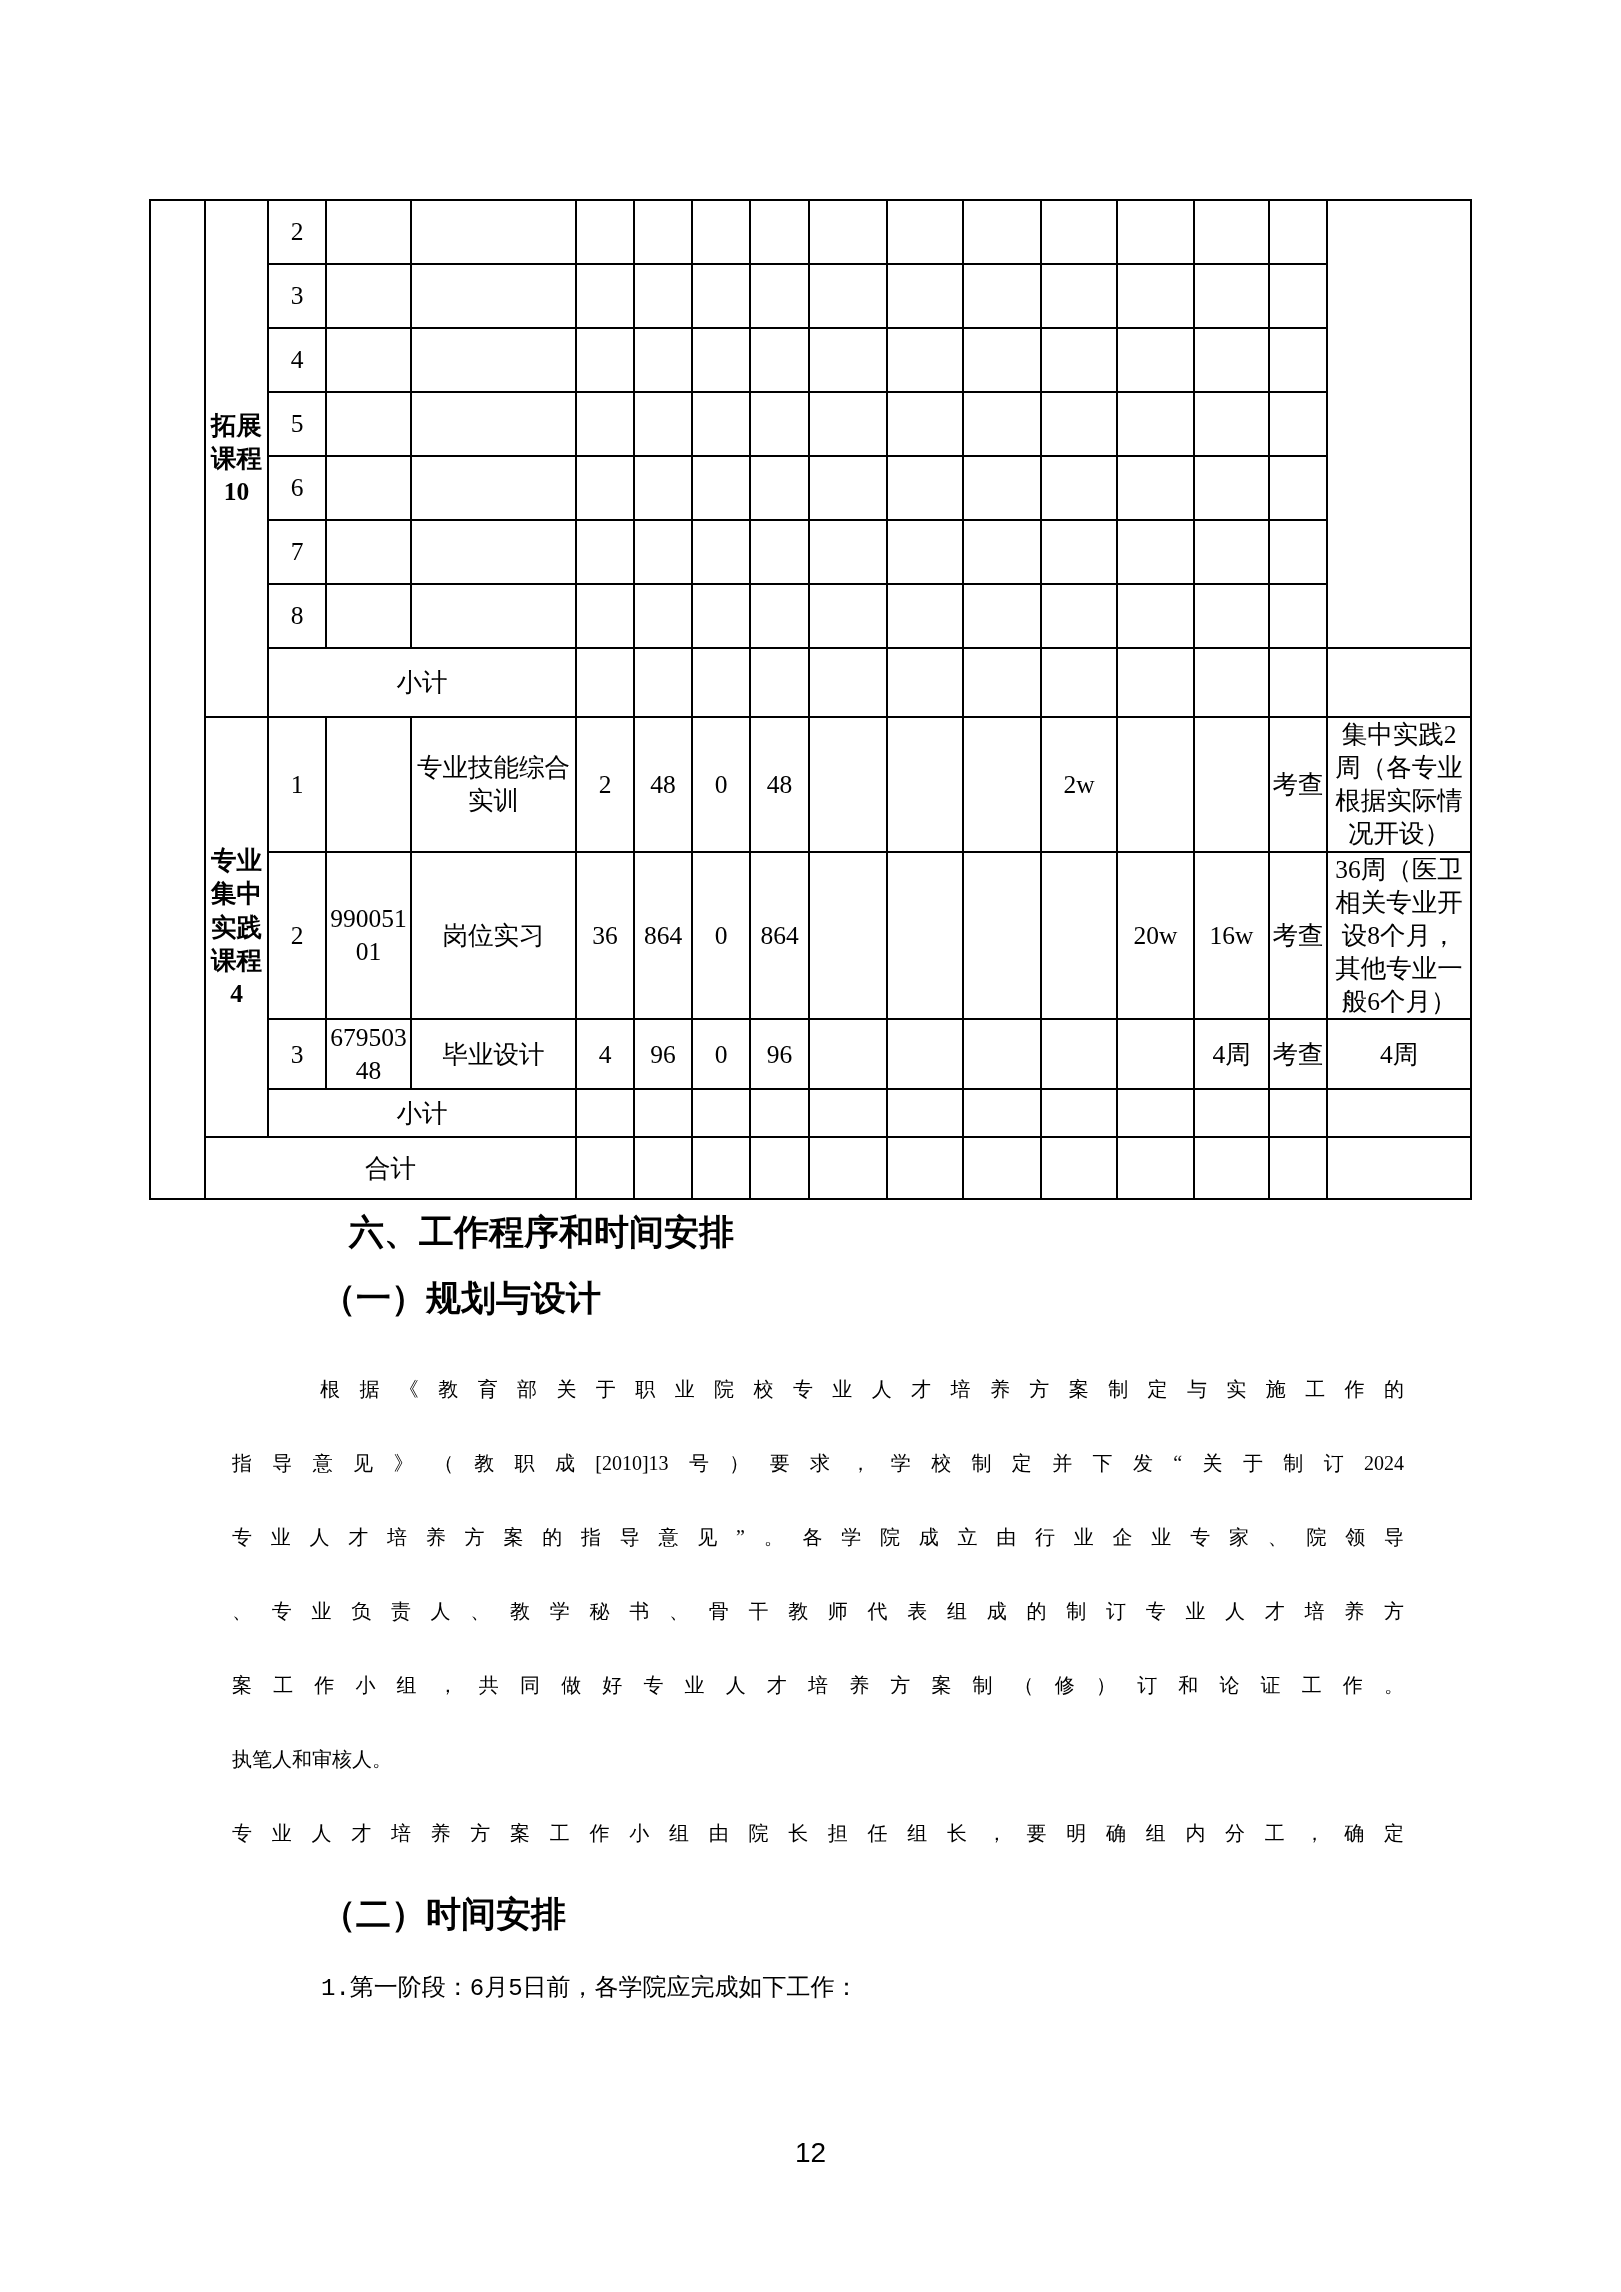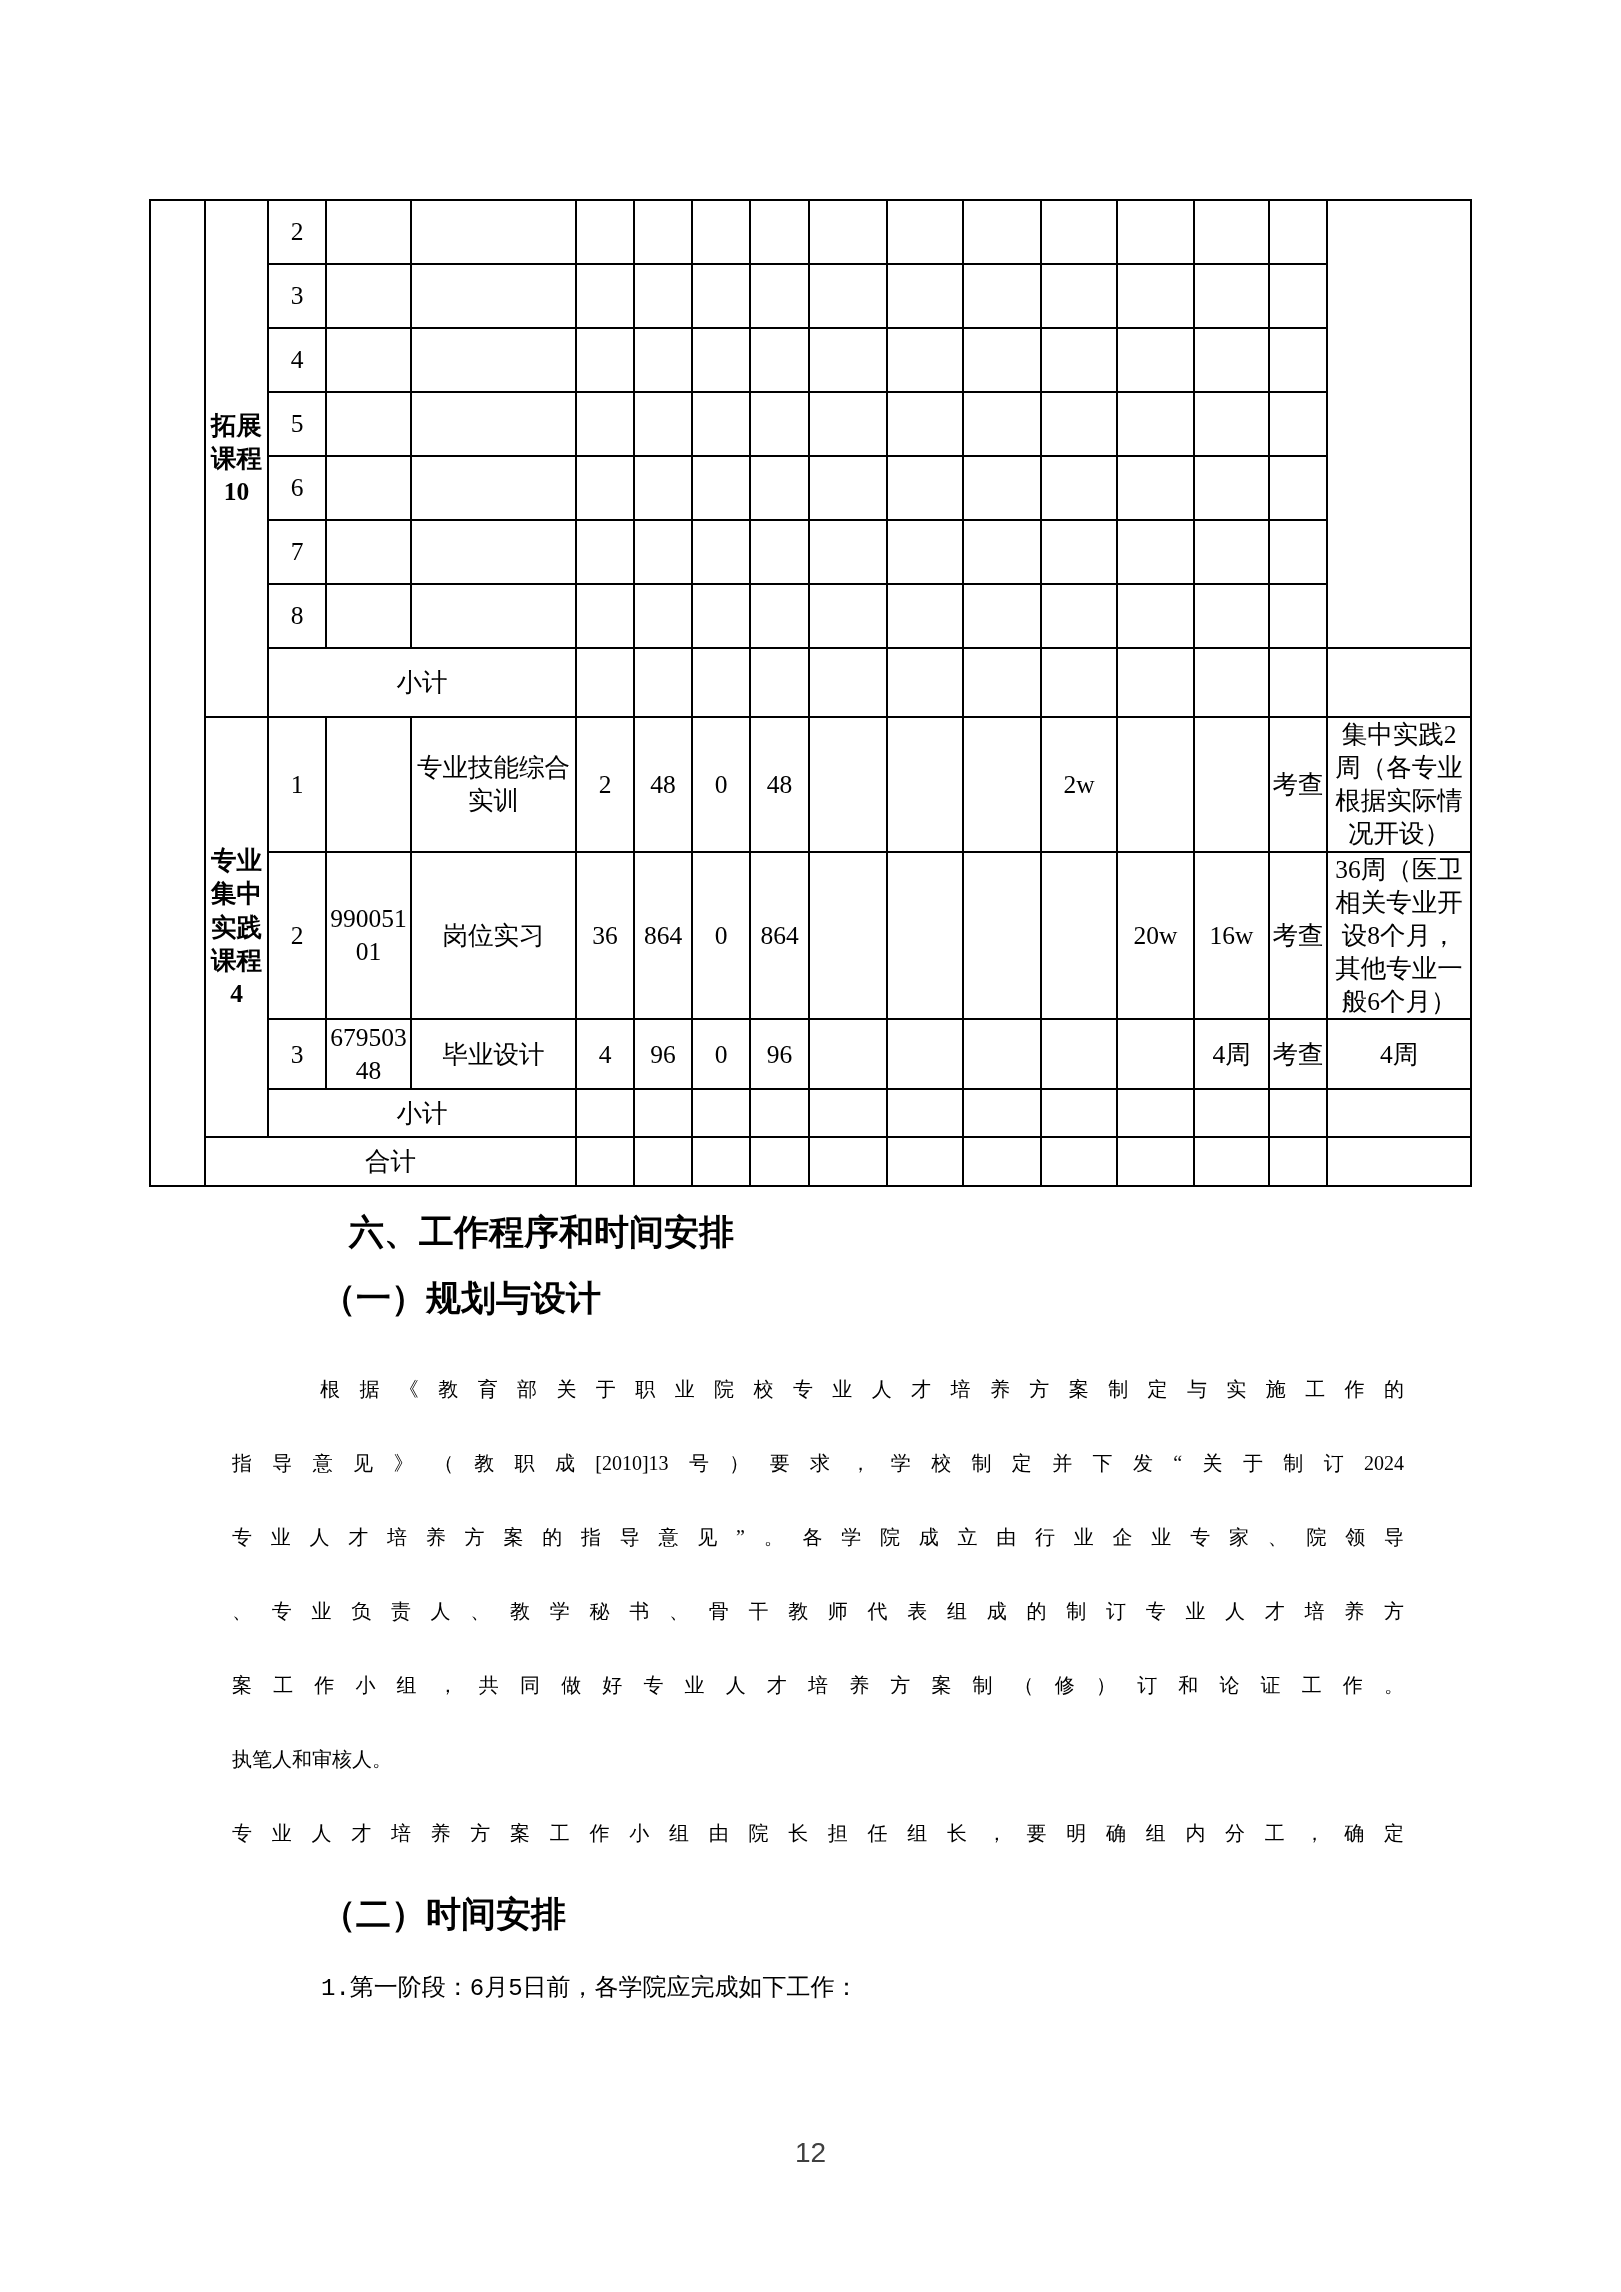--- a/index.html
+++ b/index.html
@@ -25,21 +25,21 @@
     font-size:25.5px;line-height:1.3;
     padding:0 2px;
     overflow:hidden;
   }
   tr.rc{height:64px}
   tr.rs1{height:69px}
   tr.rp1{height:124px}
   tr.rp2{height:130px}
   tr.rp3{height:70px}
   tr.rs2{height:48px}
-  tr.rt{height:49px}
+  tr.rt{height:62px}
   td.vlabel{
     font-weight:bold;
     white-space:pre-line;
     word-break:break-all;
     padding:0 3.9px;
     line-height:1.35;
     border-radius:29px;
   }
   td.code{word-break:break-all;padding:0 1px;}
   td.remark{padding:0 1px;font-size:25.5px;}
@@ -69,21 +69,21 @@
   .step-line{
     position:absolute;left:321px;top:1969px;
     font-size:24px;line-height:39px;
     white-space:nowrap;
     font-family:Liberation Mono, monospace;
   }
   .page-num{
     position:absolute;left:0;top:2137px;width:1621px;
     text-align:center;
     font-family:"Liberation Sans","DejaVu Sans",sans-serif;
-    font-size:28px;color:#404040;
+    font-size:28px;color:#000000;
   }
 </style>
 </head>
 <body>
 
 <div class="page">
 
   <table class="course">
     <colgroup>
       <col style="width:55px">

